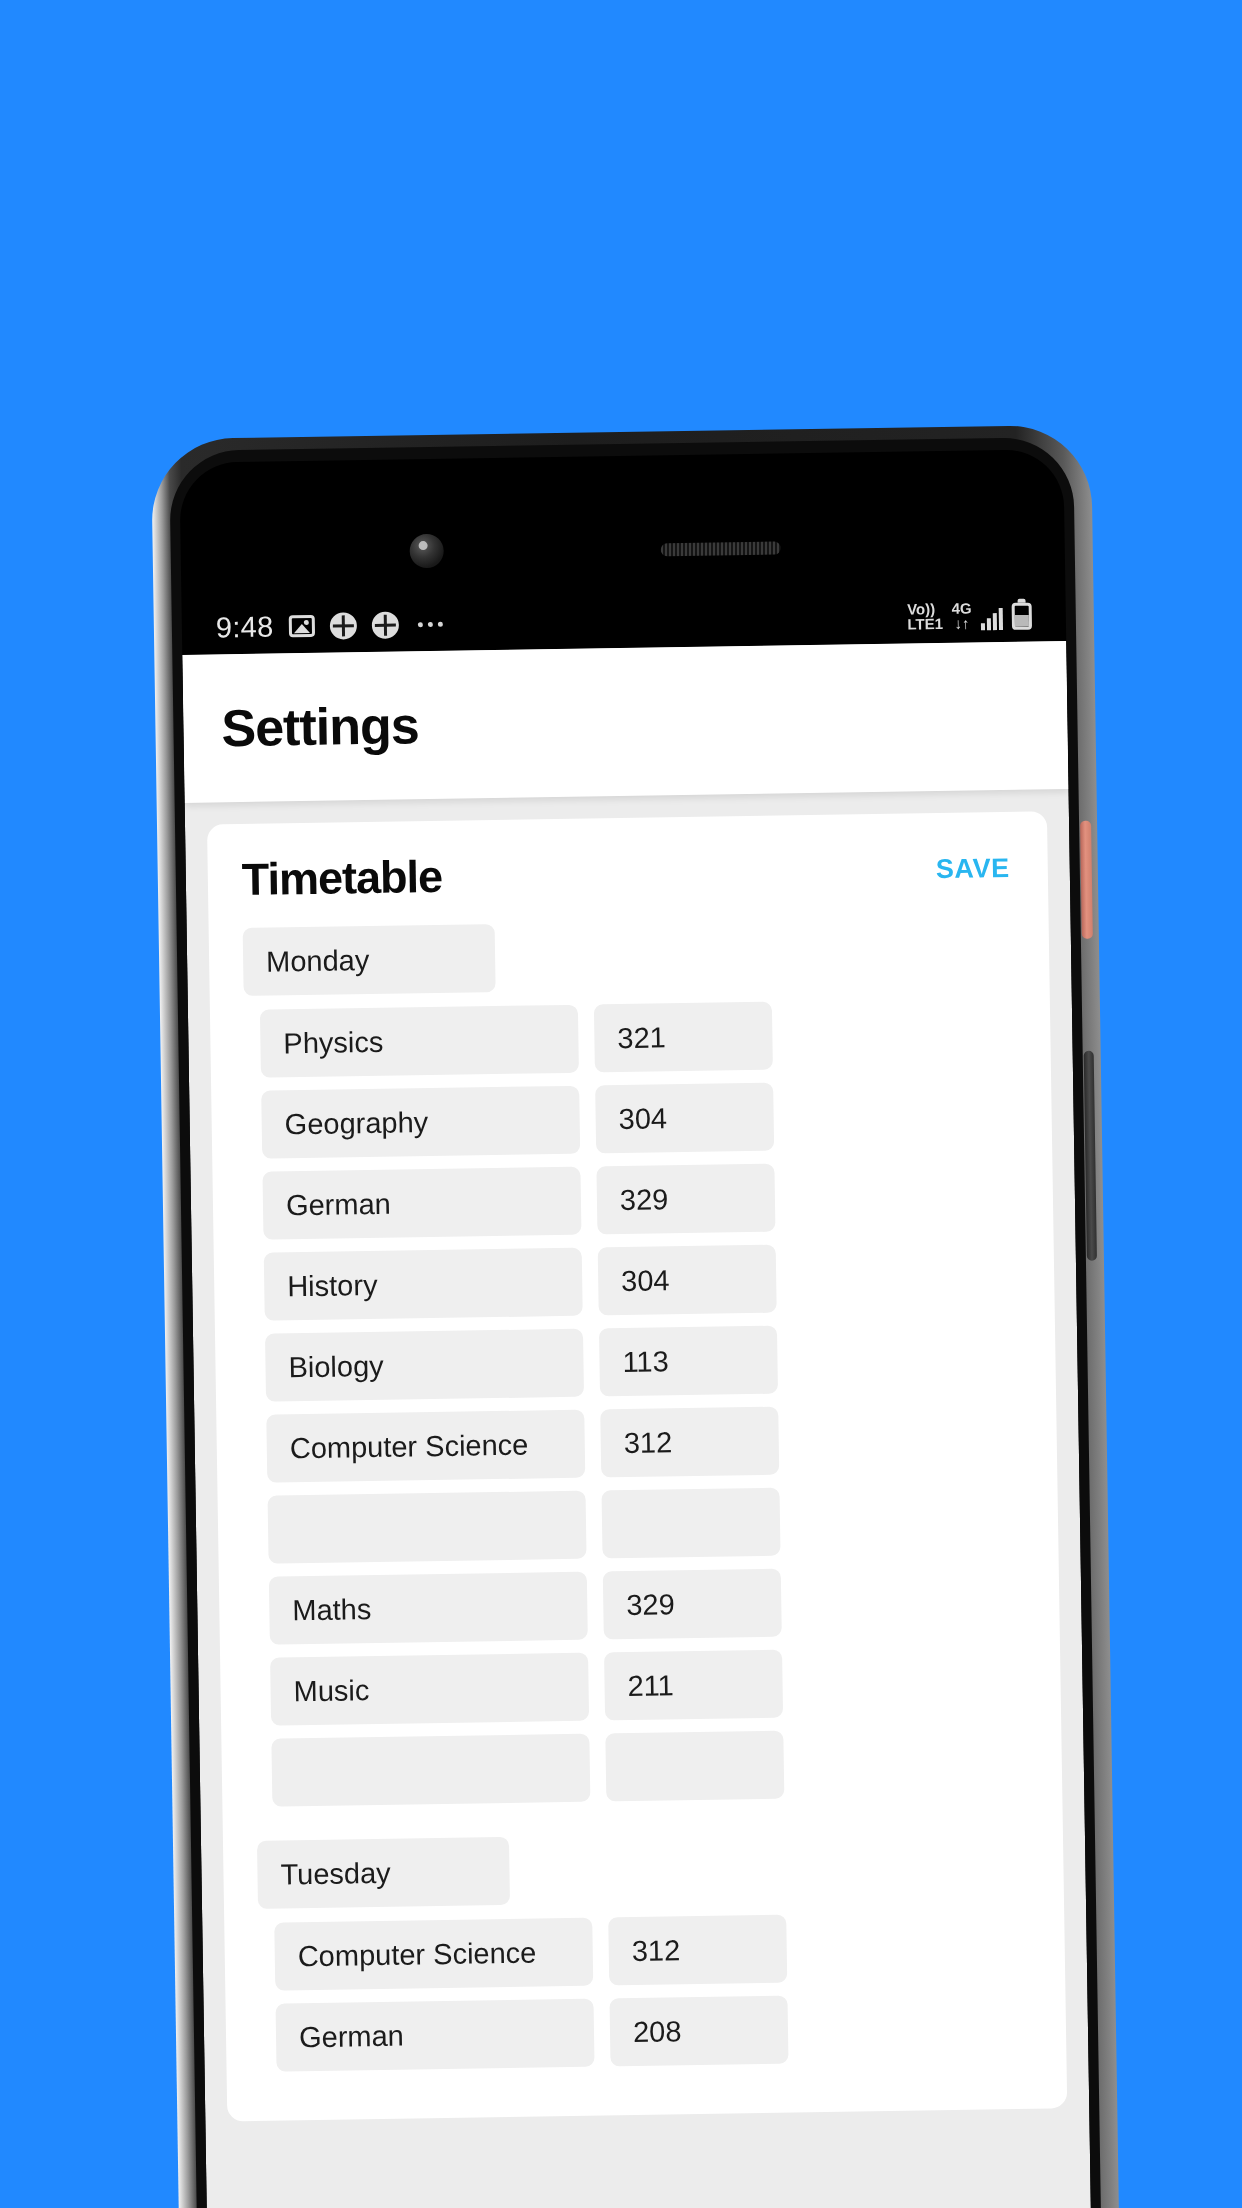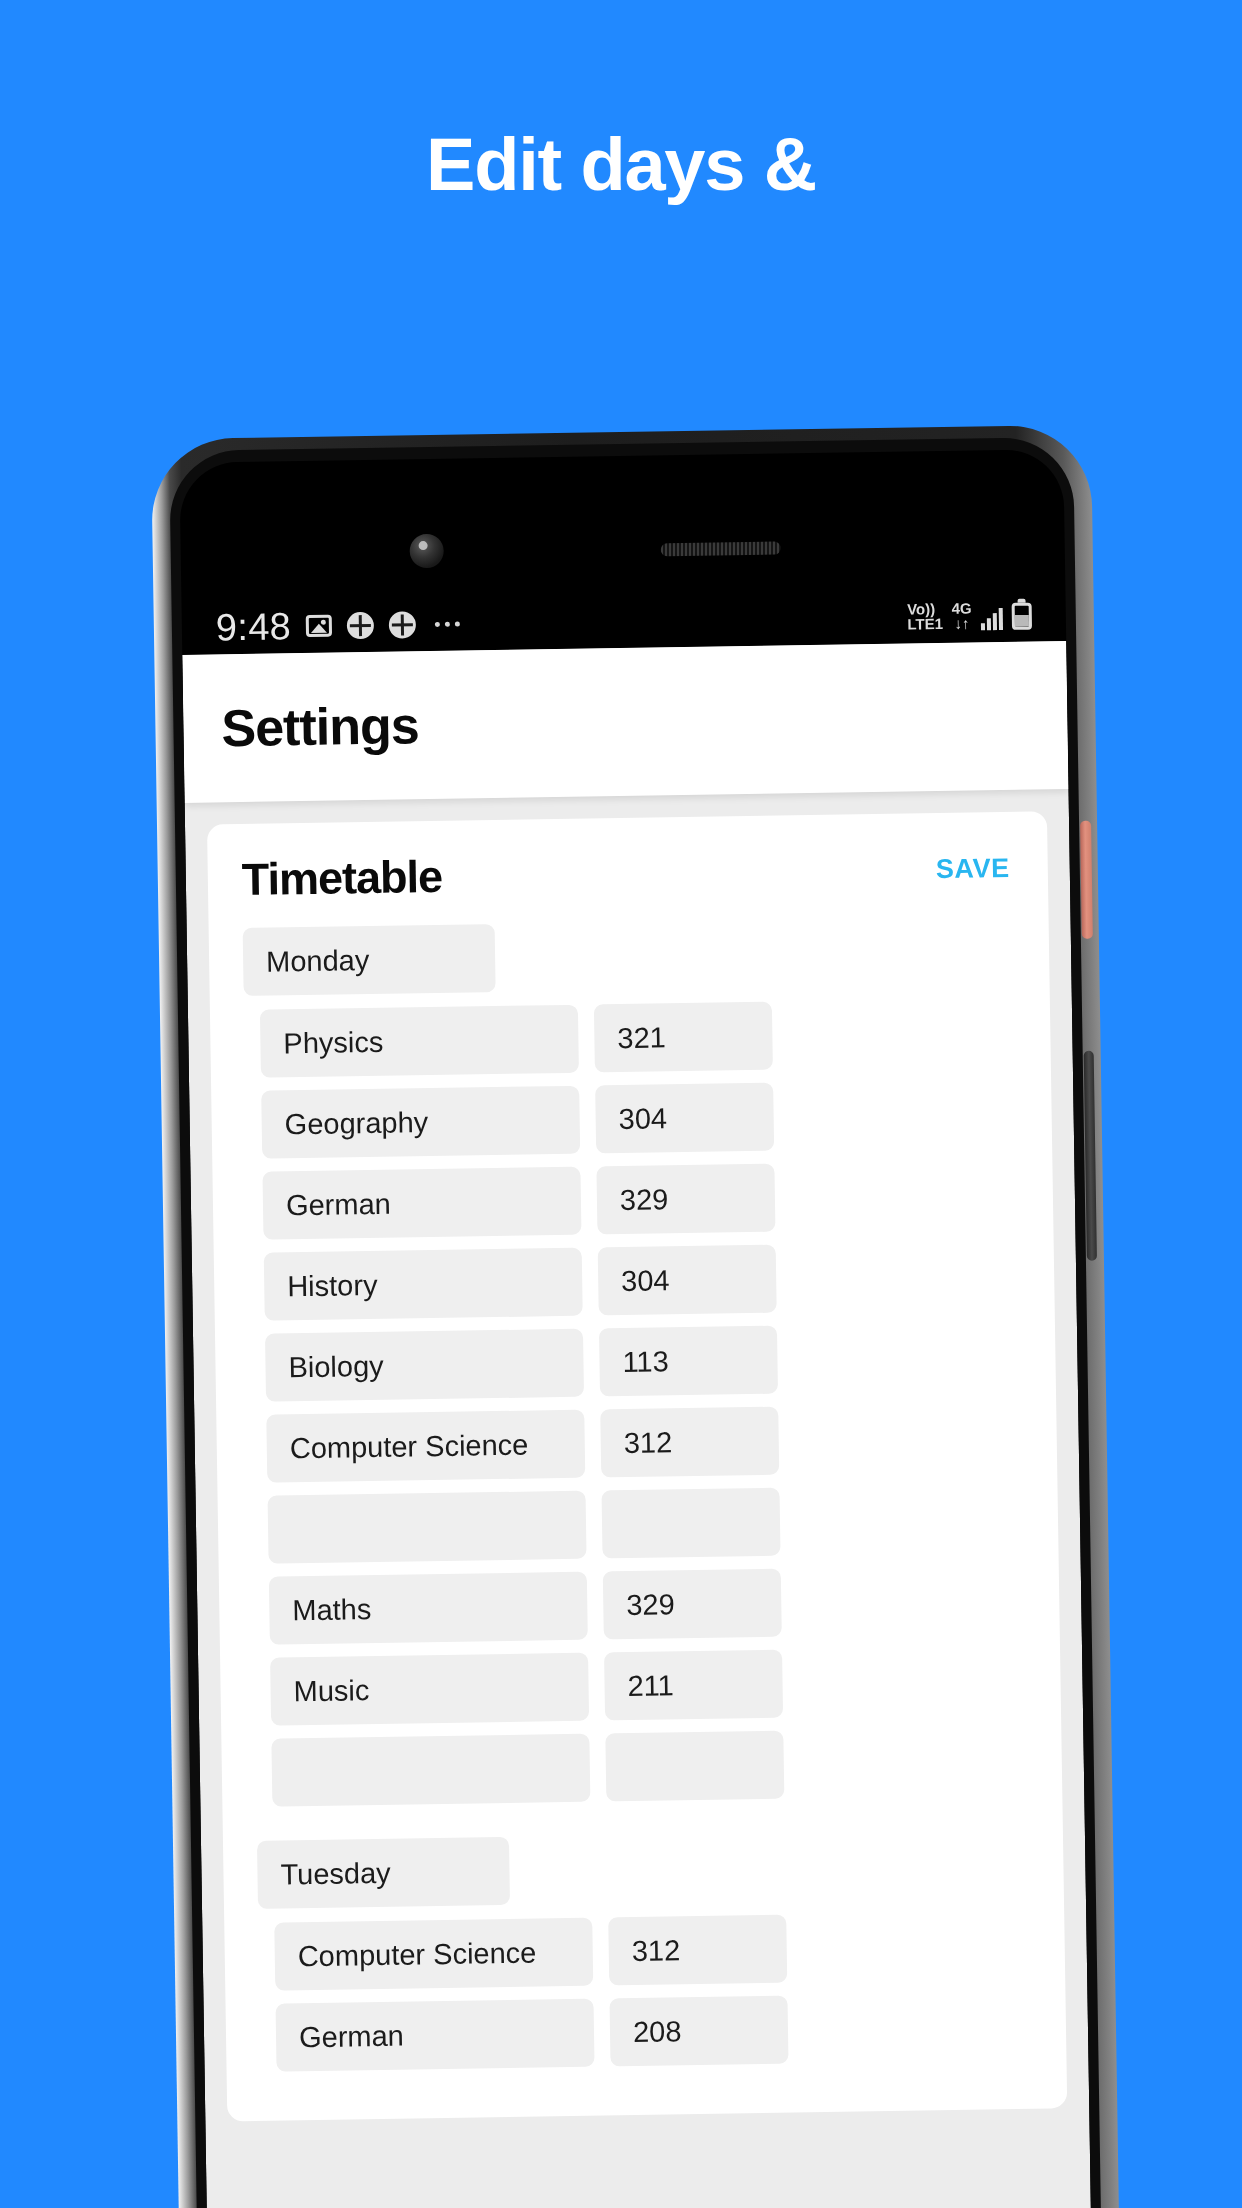--- a/index.html
+++ b/index.html
@@ -114,21 +114,21 @@
     left: 0; top: 138px;
     width: 884px; height: 54px;
     z-index: 5;
     display: flex;
     align-items: center;
     color: #e8e8e8;
     padding: 0 34px;
     box-sizing: border-box;
   }
   .sb-left { display:flex; align-items:center; gap:15px; }
-  .sb-time { font-size: 38px; font-weight: 500; letter-spacing: .3px; }
+  .sb-time { font-size: 29px; font-weight: 500; letter-spacing: .3px; }
   .sb-right { margin-left:auto; display:flex; align-items:flex-end; gap:9px; }
 
   .ic-photo{
     width:26px;height:22px;border:3px solid #ddd;border-radius:4px;position:relative;box-sizing:border-box;
   }
   .ic-photo::before{content:"";position:absolute;left:2px;bottom:1px;width:0;height:0;border-left:8px solid transparent;border-right:8px solid transparent;border-bottom:9px solid #ddd;}
   .ic-photo::after{content:"";position:absolute;right:3px;top:2px;width:5px;height:5px;border-radius:50%;background:#ddd;}
 
   .ic-clover{
     width:27px;height:27px;border-radius:50%;background:#ddd;position:relative;
@@ -276,21 +276,20 @@
     height: 210px;
     border-radius: 5px;
     background: linear-gradient(90deg,#2a2a2a 0%, #4a4a4a 50%, #303030 100%);
     z-index: 6;
   }
 </style>
 </head>
 <body>
 
 <div class="promo">
-  <div>Edit days &amp;</div>
 </div>
 
 <div class="device">
   <div class="rim-outer"></div>
   <div class="rim-mid"></div>
 
   <div class="btn-power"></div>
   <div class="btn-volume"></div>
 
   <div class="screen">

